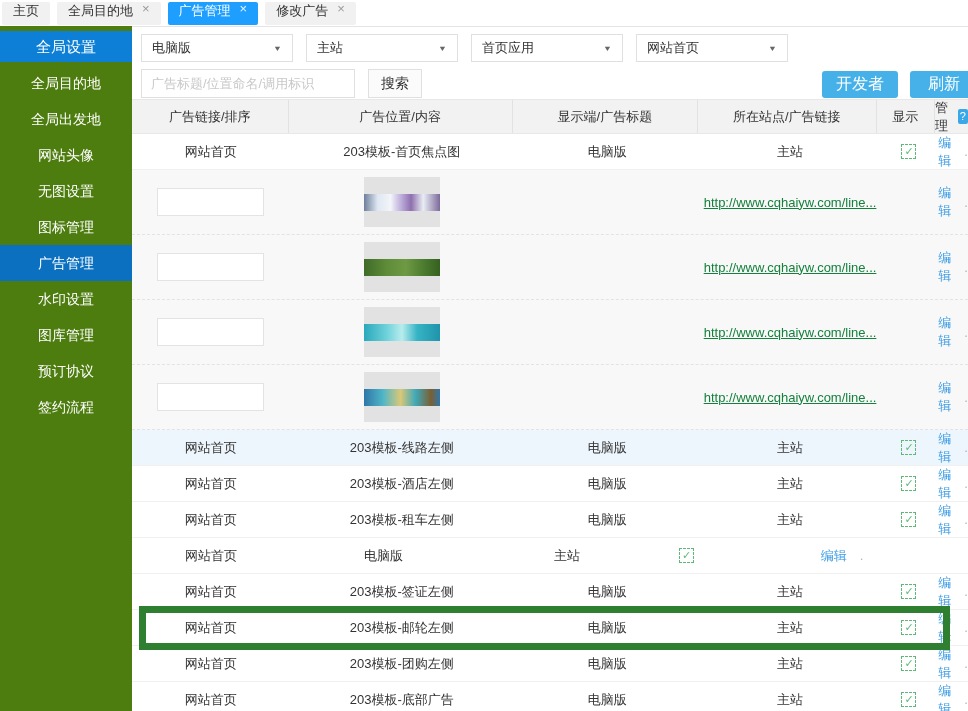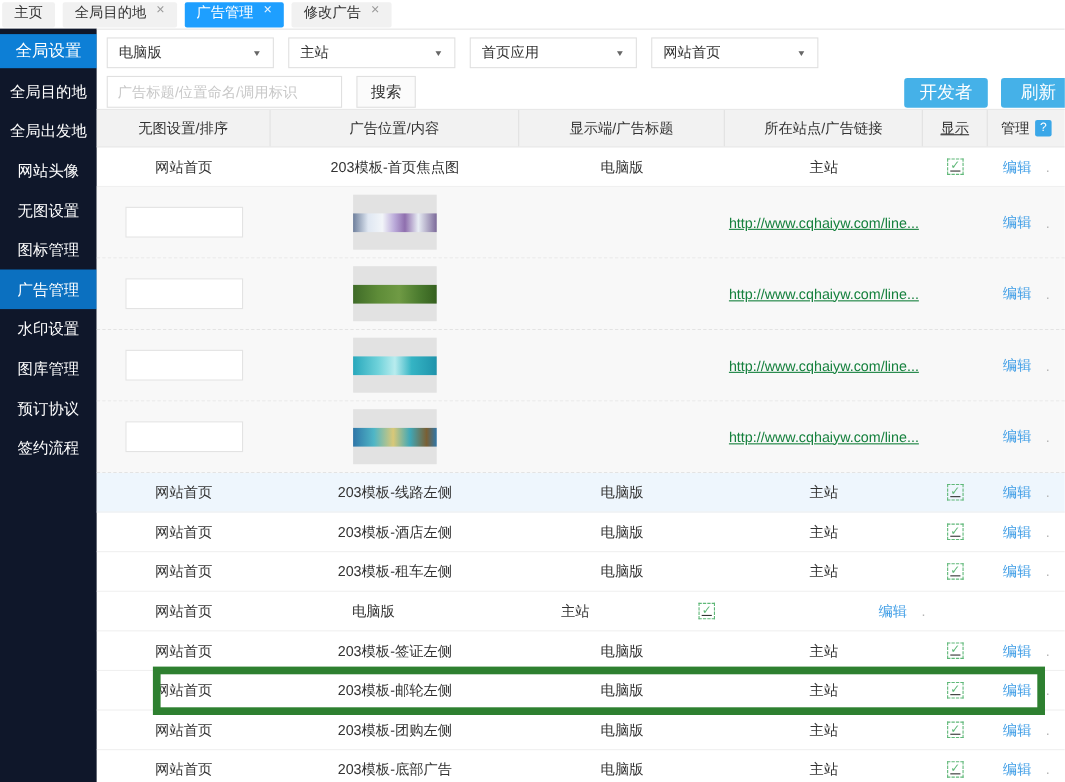--- a/index.html
+++ b/index.html
@@ -7,21 +7,21 @@
               font-family:"Liberation Sans", sans-serif; }
   
   .tabbar { height:26px; display:flex; align-items:flex-start; padding:2px 0 0 2px; gap:7px; background:#fff; }
   .tab { height:23px; display:flex; align-items:flex-start; gap:9px; padding:0 11px;
          background:#f1f1f1; color:#333; font-size:13px; border-radius:2px; cursor:default; }
   .tab.active { background:#1e9fff; color:#fff; }
   .tab .close { font-size:13px; color:#9a9a9a; line-height:1; }
   .tab.active .close { color:#e8f4ff; }
   
   .layout { display:flex; height:685px; }
-  .sidebar { width:88px; flex-shrink:0; background:#0f172a; color:#fff; }
+  .sidebar { width:132px; flex-shrink:0; background:#4d7c0f; color:#fff; }
   .side-header { height:31px; line-height:31px; margin-top:5px; text-align:center;
                  font-size:15px; background:#0d7fd6; }
   .side-items { margin-top:3px; }
   .side-item { height:36px; line-height:36px; text-align:center; font-size:14px; cursor:pointer; }
   .side-item.active { background:#0b70c0; }
   .content { flex:1; min-width:0; border-top:1px solid #e4e4e4; background:#fff; }
   
   .filters { display:flex; gap:13px; padding:7px 0 0 9px; height:36px; }
   .select { width:152px; height:28px; border:1px solid #e0e0e0; background:#fff;
             display:flex; align-items:center; justify-content:space-between;
@@ -38,21 +38,21 @@
   .btn-blue { height:27px; border:none; border-radius:3px; background:#45b1e8; color:#fff;
               font-size:16px; cursor:pointer; }
   .btn-dev { width:76px; }
   .btn-refresh { width:68px; margin-right:-10px; }
   
   .thead { display:flex; height:35px; margin-top:1px; background:#f2f2f2;
            border-top:1px solid #e8e8e8; border-bottom:1px solid #e8e8e8; }
   .thead .cell { display:flex; align-items:center; justify-content:center; gap:5px;
                  font-size:13px; color:#333; border-right:1px solid #e2e2e2; }
   .thead .cell:last-child { border-right:none; }
-  .c1{width:158px;} .c2{width:226px;} .c3{width:187px;} .c4{width:180px;} .c5{width:59px;text-decoration:underline;} .c6{flex:1;}
+  .c1{width:158px;} .c2{width:226px;} .c3{width:187px;} .c4{width:180px;} .c5{width:59px;} .c6{flex:1;}
   .help { width:15px; height:15px; border-radius:2px; background:#3aa7e8; color:#fff;
           font-size:11px; line-height:15px; text-align:center; cursor:pointer; }
   .row { display:flex; align-items:center; height:36px; border-bottom:1px solid #f0f0f0;
          font-size:13px; color:#333; }
   .row .cell { display:flex; align-items:center; justify-content:center; }
   .row.striped { background:#eef6fd; }
   .row.image-row { height:65px; background:#f8f8f8; border-bottom:1px dashed #e3e3e3; }
   .row.image-row:last-of-type { border-bottom:1px solid #f0f0f0; }
   .sort-input { width:107px; height:28px; border:1px solid #e3e3e3; background:#fff; outline:none; }
   .thumb { width:76px; height:50px; background:#e2e2e2; display:flex; align-items:center; }
@@ -133,21 +133,21 @@
       <button class="search-btn">搜索</button>
       <div class="right-btns">
         <button class="btn-blue btn-dev">开发者</button>
         <button class="btn-blue btn-refresh">刷新</button>
       </div>
     </div>
 
     <div class="table">
       <div class="thead">
           <div class="cell c1">
-            <span>无图设置/排序</span>
+            <span>广告链接/排序</span>
           </div>
           <div class="cell c2">
             <span>广告位置/内容</span>
           </div>
           <div class="cell c3">
             <span>显示端/广告标题</span>
           </div>
           <div class="cell c4">
             <span>所在站点/广告链接</span>
           </div>

